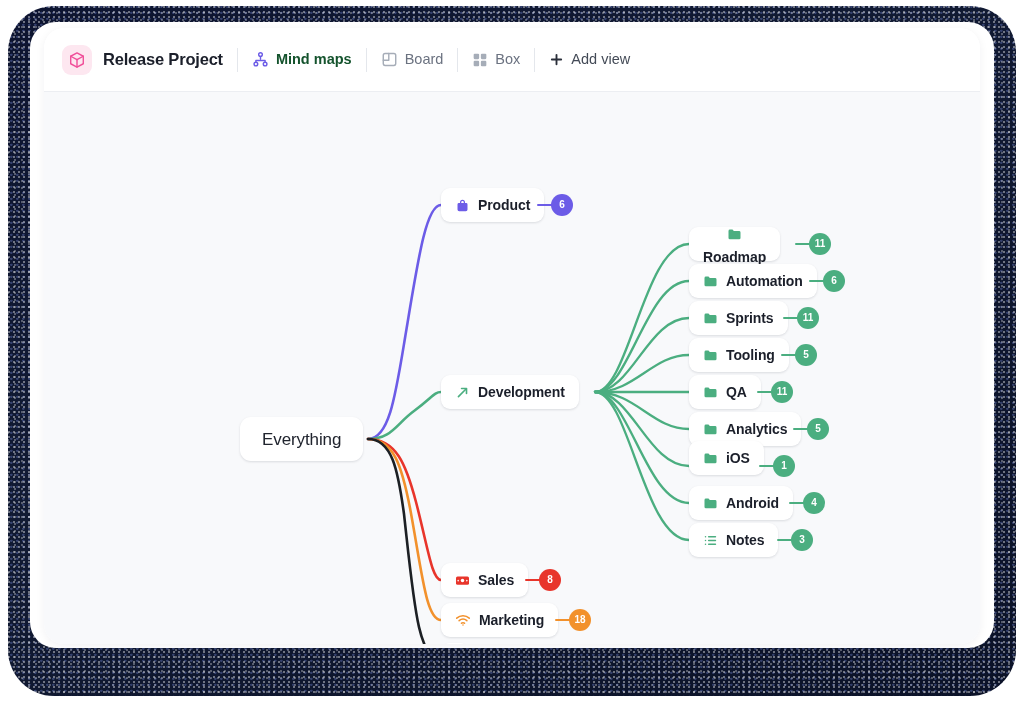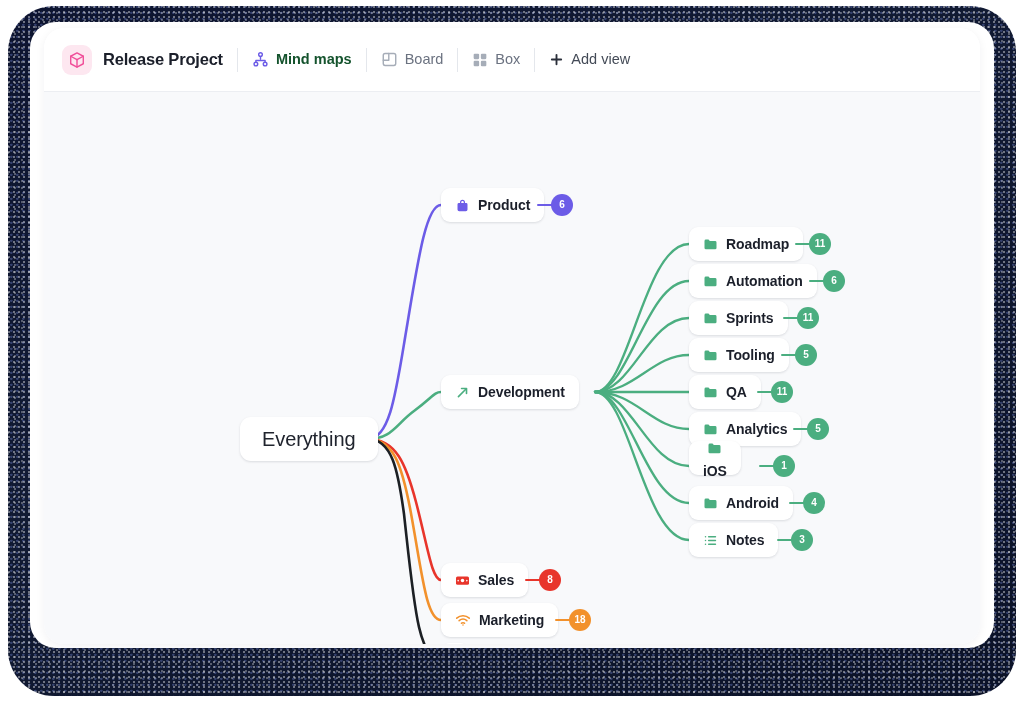--- a/index.html
+++ b/index.html
@@ -126,21 +126,21 @@
     font-weight: bold;
     color: #1B1F2A;
     letter-spacing: -0.1px;
     line-height: 1;
   }
   .node.root {
     height: 44px;
     padding: 0 22px;
     border-radius: 11px;
   }
-  .node.root .nlabel { font-size: 20px; font-weight: normal; color: #20242E; }
+  .node.root .nlabel { font-size: 17px; font-weight: normal; color: #20242E; }
 
   .badge {
     position: absolute;
     width: 22px; height: 22px;
     border-radius: 50%;
     display: flex; align-items: center; justify-content: center;
     font-size: 10px;
     font-weight: bold;
     color: #ffffff;
     line-height: 1;
@@ -304,21 +304,21 @@
       </div>
       <div class="badge-stem" style="left:511px; top:527px; width:16px; background:#F2912C;"></div>
       <div class="badge" style="left:525px; top:517px; background:#F2912C;">18</div>
 
       <div class="node" style="left:397px; top:551px;">
         
         
       </div>
 
       <div id="dev-children">
-          <div class="node" style="left: 645px; top: 135px;">
+          <div class="node" style="left: 645px; top: 135px; flex-direction: column;">
             <span class="icon">
               <svg width="15" height="15" viewBox="0 0 24 24" fill="#4BAE80">
                 <path d="M2.4 6.3A2.3 2.3 0 0 1 4.7 4h4.1l2.2 2.3h8.3A2.3 2.3 0 0 1 21.6 8.6v8.8A2.3 2.3 0 0 1 19.3 19.7H4.7A2.3 2.3 0 0 1 2.4 17.4z"></path>
               </svg>
             </span>
             <span class="nlabel">Roadmap</span>
           </div>
           <div class="badge-stem" style="left: 751px; top: 151px; width: 16px; background: rgb(75, 174, 128);"></div>
           <div class="badge" style="left: 765px; top: 141px; background: rgb(75, 174, 128);">11</div>
           <div class="node" style="left: 645px; top: 172px;">
@@ -364,21 +364,21 @@
           <div class="node" style="left: 645px; top: 320px;">
             <span class="icon">
               <svg width="15" height="15" viewBox="0 0 24 24" fill="#4BAE80">
                 <path d="M2.4 6.3A2.3 2.3 0 0 1 4.7 4h4.1l2.2 2.3h8.3A2.3 2.3 0 0 1 21.6 8.6v8.8A2.3 2.3 0 0 1 19.3 19.7H4.7A2.3 2.3 0 0 1 2.4 17.4z"></path>
               </svg>
             </span>
             <span class="nlabel">Analytics</span>
           </div>
           <div class="badge-stem" style="left: 749px; top: 336px; width: 16px; background: rgb(75, 174, 128);"></div>
           <div class="badge" style="left: 763px; top: 326px; background: rgb(75, 174, 128);">5</div>
-          <div class="node" style="left: 645px; top: 349px; flex-direction: column;">
+          <div class="node" style="left: 645px; top: 349px;">
             <span class="icon">
               <svg width="15" height="15" viewBox="0 0 24 24" fill="#4BAE80">
                 <path d="M2.4 6.3A2.3 2.3 0 0 1 4.7 4h4.1l2.2 2.3h8.3A2.3 2.3 0 0 1 21.6 8.6v8.8A2.3 2.3 0 0 1 19.3 19.7H4.7A2.3 2.3 0 0 1 2.4 17.4z"></path>
               </svg>
             </span>
             <span class="nlabel">iOS</span>
           </div>
           <div class="badge-stem" style="left: 715px; top: 373px; width: 16px; background: rgb(75, 174, 128);"></div>
           <div class="badge" style="left: 729px; top: 363px; background: rgb(75, 174, 128);">1</div>
           <div class="node" style="left: 645px; top: 394px;">

